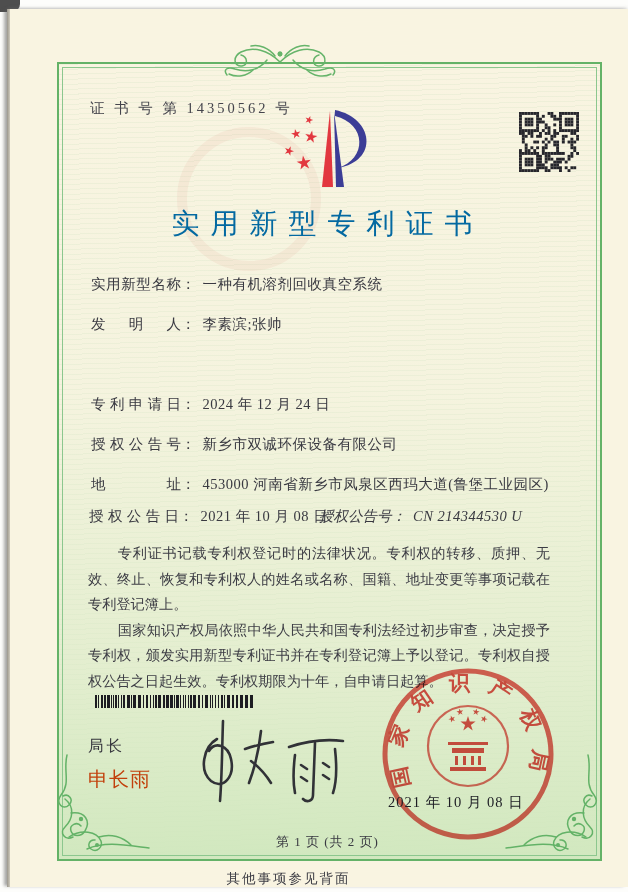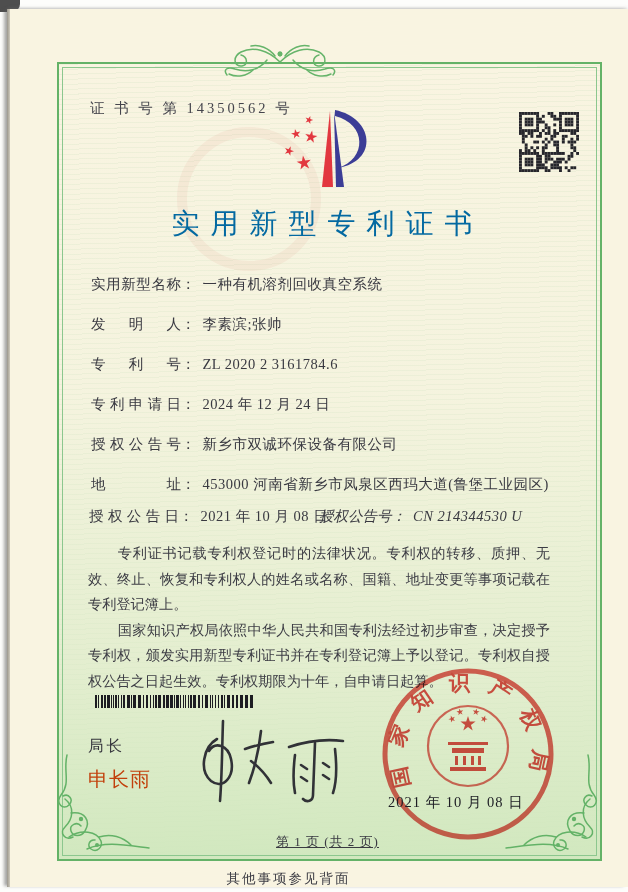--- a/index.html
+++ b/index.html
@@ -40,21 +40,21 @@
   .grant-row{position:absolute;left:82px;top:498px;width:470px;font-size:14.5px;color:#393941;white-space:nowrap;}
   .grant-no{position:absolute;left:230px;top:0;font-style:italic;}
   .body-text{position:absolute;left:81px;top:532px;width:462px;font-size:14.2px;line-height:25.5px;color:#3c3c44;text-align:justify;}
   .body-text p{margin:0;text-indent:2.1em;}
   .barcode{position:absolute;left:88px;top:686px;width:160px;height:13px;}
   .signoff-title{position:absolute;left:81px;top:727px;font-size:15.5px;color:#33333b;letter-spacing:3px;}
   .signoff-name{position:absolute;left:81px;top:757px;font-size:20px;color:#c2410c;letter-spacing:1px;font-family:Liberation Serif, serif;}
   .signature{position:absolute;left:182px;top:700px;width:170px;height:100px;}
   .seal{position:absolute;left:371px;top:655px;width:180px;height:180px;mix-blend-mode:multiply;opacity:.93;}
   .seal-date{position:absolute;left:381px;top:784px;width:160px;font-size:14.5px;color:#1d1d24;letter-spacing:1px;z-index:6;}
-  .page-indicator{position:absolute;left:50px;top:824px;width:541px;text-align:center;font-size:13px;color:#3a3a42;letter-spacing:1px;text-decoration:underline;}
+  .page-indicator{position:absolute;left:50px;top:824px;width:541px;text-align:center;font-size:13px;color:#3a3a42;letter-spacing:1px;}
   .back-note{position:absolute;left:0;top:861px;width:563px;text-align:center;font-size:13.5px;color:#3a3a42;letter-spacing:2px;}
   .ornament{position:absolute;pointer-events:none;}
   .orn-top{left:188px;top:31px;}
   .orn-bl{left:44px;top:744px;}
   .orn-br{left:492px;top:744px;transform:scaleX(-1);}
 </style>
 </head>
 <body>
 
 <div class="scan-shadow-top"></div>
@@ -350,23 +350,20 @@
     </svg>
 
   <div class="title">实用新型专利证书</div>
 
   <div class="field-row" style="top:266px">
     <span class="flabel">实用新型名称</span><span>：</span><span class="fvalue">一种有机溶剂回收真空系统</span>
   </div>
   <div class="field-row" style="top:306px">
     <span class="flabel">发明人</span><span>：</span><span class="fvalue">李素滨;张帅</span>
   </div>
-  <div class="field-row" style="top:346px">
-    <span class="flabel">专利号</span><span>：</span><span class="fvalue">ZL 2020 2 3161784.6</span>
-  </div>
   <div class="field-row" style="top:386px">
     <span class="flabel">专利申请日</span><span>：</span><span class="fvalue">2024 年 12 月 24 日</span>
   </div>
   <div class="field-row" style="top:426px">
     <span class="flabel">授权公告号</span><span>：</span><span class="fvalue">新乡市双诚环保设备有限公司</span>
   </div>
   <div class="field-row" style="top:466px">
     <span class="flabel">地址</span><span>：</span><span class="fvalue">453000 河南省新乡市凤泉区西玛大道(鲁堡工业园区)</span>
   </div>
 

